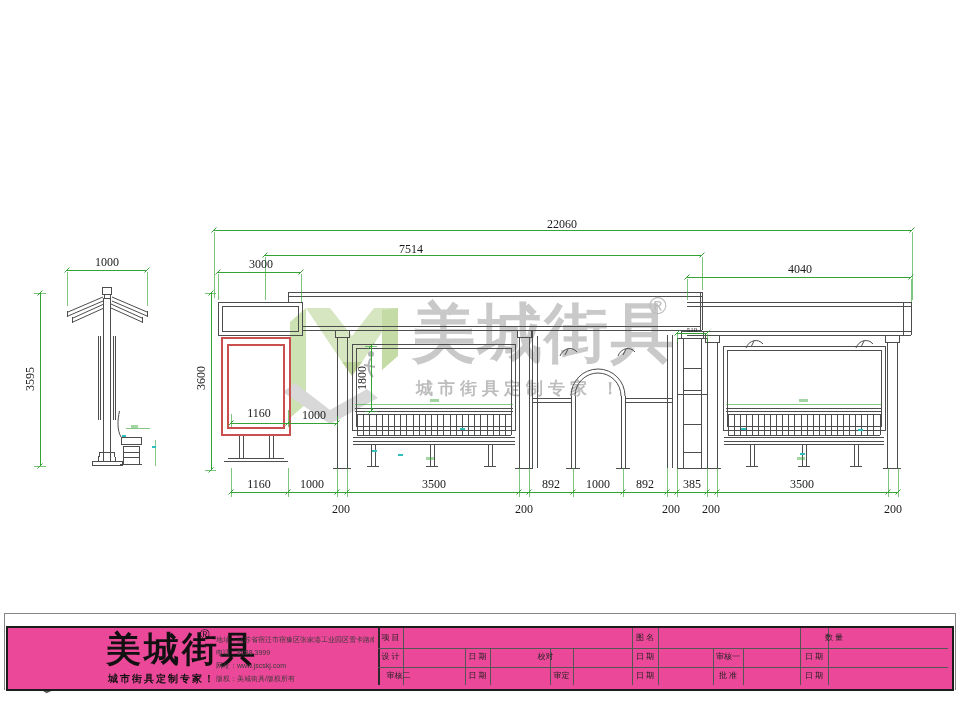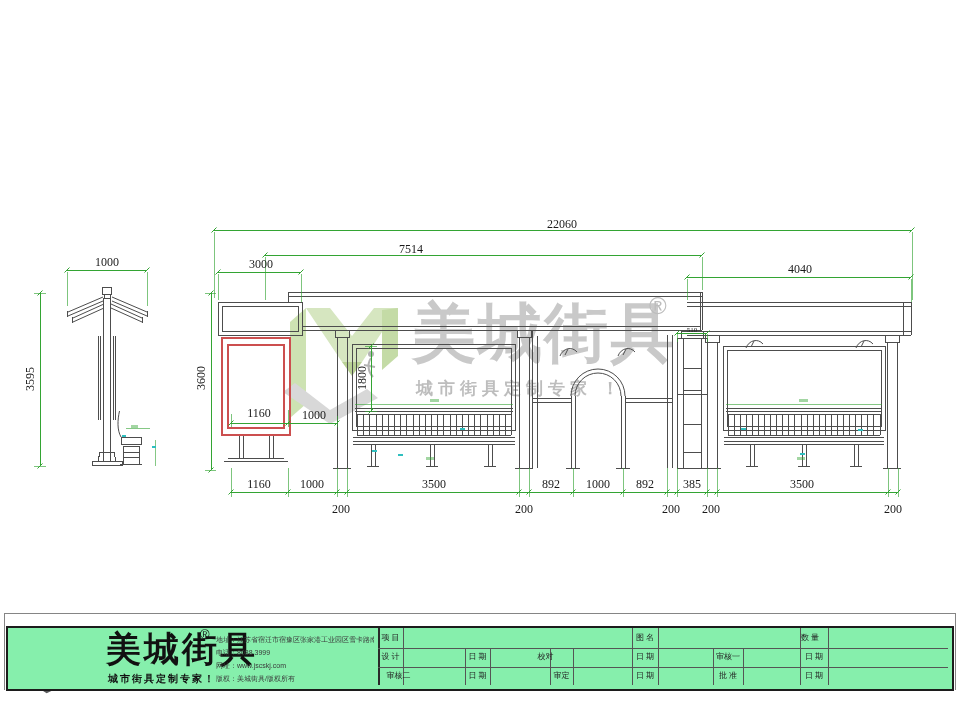--- a/index.html
+++ b/index.html
@@ -9,21 +9,21 @@
   .wm-text{position:absolute;z-index:1;color:#c9c9c9;font-weight:bold;}
   #wm-brand{left:412px;top:301px;font-size:64px;letter-spacing:2px;line-height:1;}
   #wm-reg{left:649px;top:292px;font-size:24px;color:#bdbdbd;font-weight:normal;}
   #wm-slogan{left:416px;top:377px;font-size:17px;color:#bdbdbd;letter-spacing:5px;}
   .dim{position:absolute;z-index:3;font-family:"Liberation Serif",serif;font-size:12px;
        color:#1a1a1a;transform:translateX(-50%);white-space:nowrap;line-height:1;}
   .dim.rot{transform:translate(-50%,-50%) rotate(-90deg);}
   .dim.tiny{font-size:7px;color:#222;}
   .fline{position:absolute;z-index:4;background:#858585;}
   .tblock{position:absolute;z-index:5;left:6px;top:626px;width:944px;height:61px;
-          border:2px solid #1c1c1c;background:#86efac;}
+          border:2px solid #1c1c1c;background:#ec4899;}
   .tb-l{position:absolute;background:#2a2a2a;}
   .tb-thin{position:absolute;background:#555;}
   .cell-label{position:absolute;font-size:8px;color:#222;text-align:center;
               white-space:nowrap;line-height:10px;z-index:6;}
   .brand-wrap{position:absolute;z-index:6;}
   #logo-brand{left:106px;top:631px;font-size:35px;font-weight:bold;color:#111;
               letter-spacing:3px;line-height:1;}
   #logo-reg{left:200px;top:627px;font-size:13px;color:#111;}
   #logo-slogan{left:108px;top:672px;font-size:10px;font-weight:bold;color:#111;
                letter-spacing:2px;}
@@ -225,21 +225,21 @@
 
     <div class="tb-thin" style="left:457px;top:20px;width:1px;height:37px"></div>
     <div class="tb-thin" style="left:482px;top:20px;width:1px;height:37px"></div>
     <div class="tb-thin" style="left:542px;top:20px;width:1px;height:37px"></div>
     <div class="tb-thin" style="left:565px;top:20px;width:1px;height:37px"></div>
     <div class="tb-thin" style="left:705px;top:20px;width:1px;height:37px"></div>
     <div class="tb-thin" style="left:735px;top:20px;width:1px;height:37px"></div>
 
     <div class="cell-label" style="left:370px;top:5px;width:25px">项 目</div>
     <div class="cell-label" style="left:624px;top:5px;width:26px">图 名</div>
-    <div class="cell-label" style="left:788px;top:5px;width:28px">数 量</div>
+    <div class="cell-label" style="left:812px;top:5px;width:28px">数 量</div>
 
     <div class="cell-label" style="left:370px;top:24px;width:25px">设 计</div>
     <div class="cell-label" style="left:457px;top:24px;width:25px">日 期</div>
     <div class="cell-label" style="left:526px;top:24px;width:23px">校对</div>
     <div class="cell-label" style="left:624px;top:24px;width:26px">日 期</div>
     <div class="cell-label" style="left:705px;top:24px;width:30px">审核一</div>
     <div class="cell-label" style="left:792px;top:24px;width:28px">日 期</div>
 
     <div class="cell-label" style="left:378px;top:43px;width:25px">审核二</div>
     <div class="cell-label" style="left:457px;top:43px;width:25px">日 期</div>

